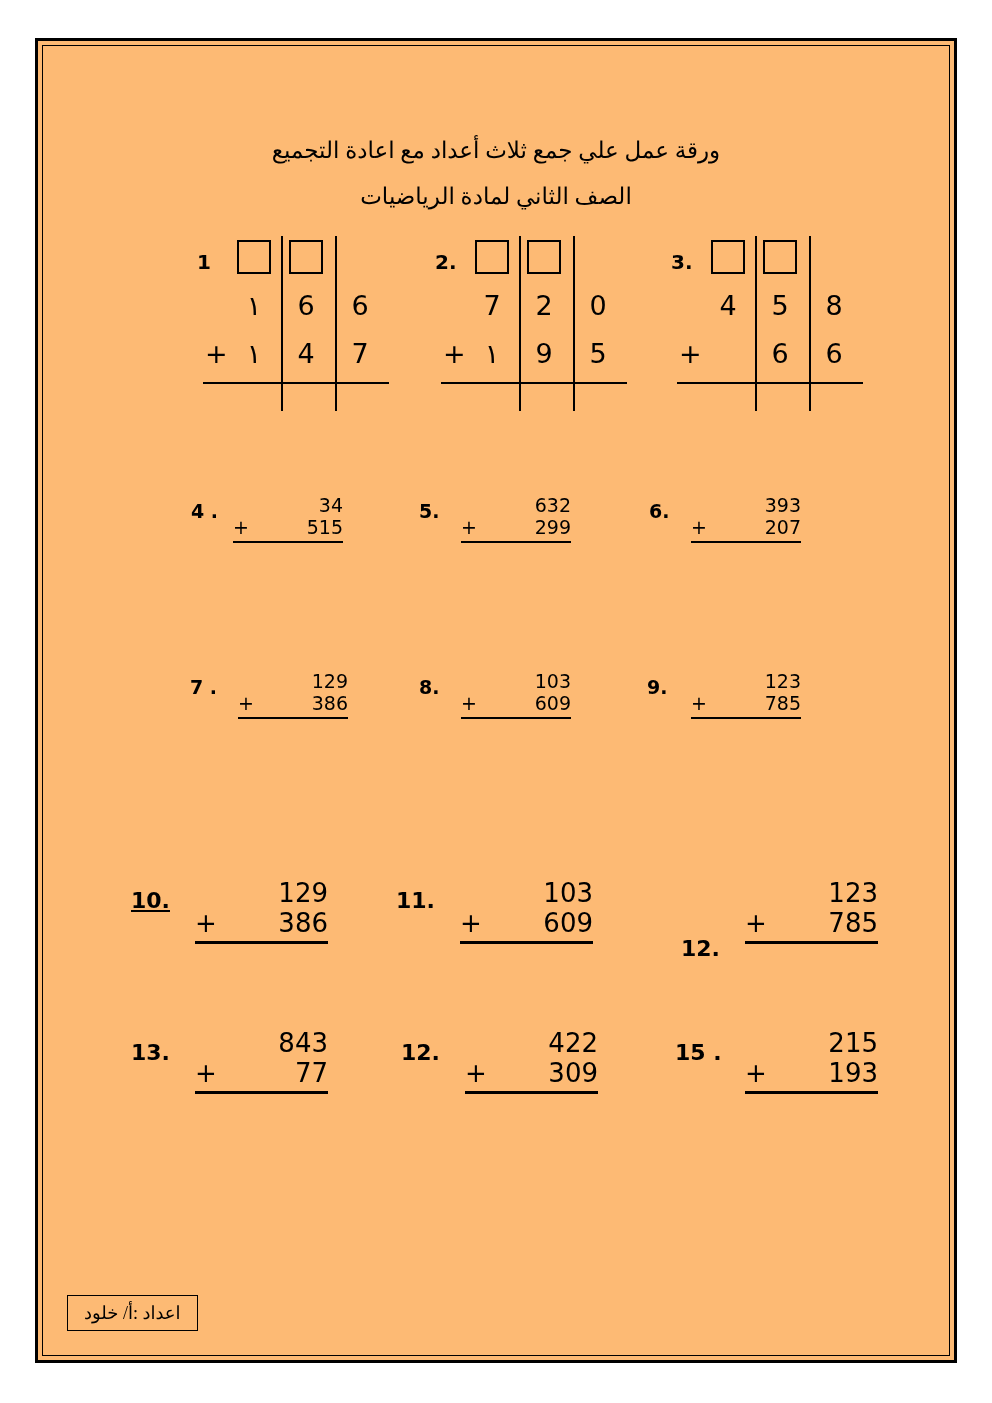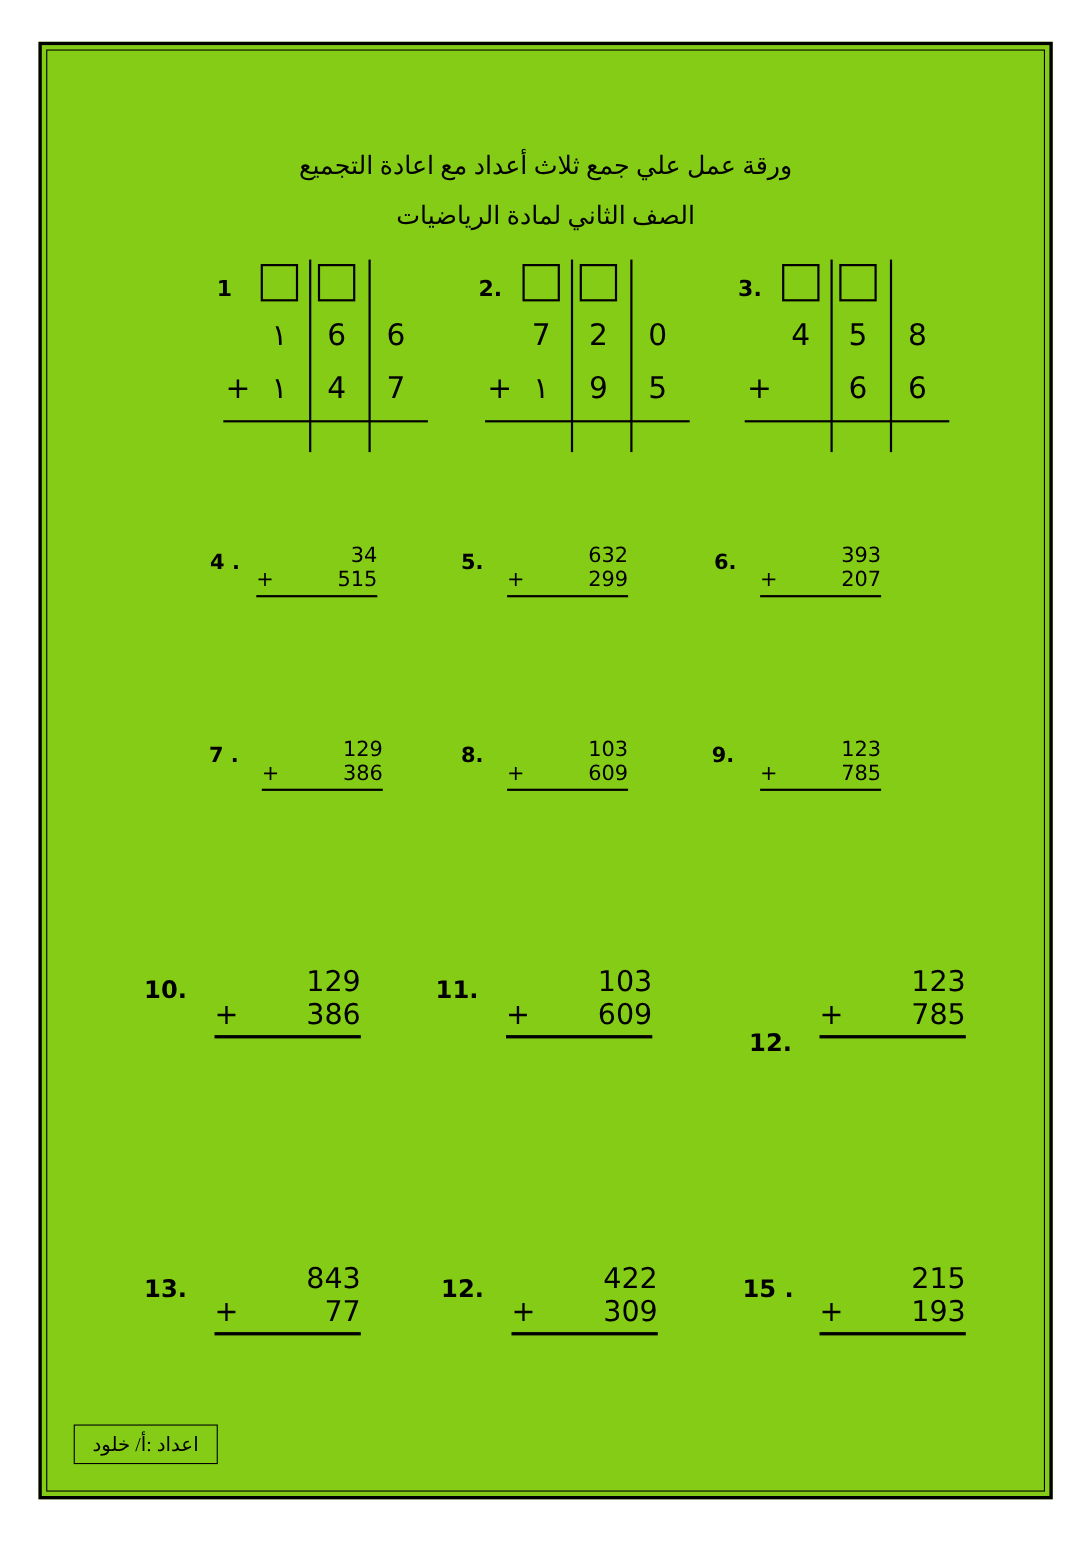--- a/index.html
+++ b/index.html
@@ -15,21 +15,21 @@
     position: relative;
   }
   .page {
     position: absolute;
     left: 35px;
     top: 38px;
     width: 922px;
     height: 1325px;
     border: 3px solid #000;
     box-sizing: border-box;
-    background: #84cc16;
+    background: #fdba74;
   }
   .page-inner {
     position: absolute;
     left: 4px;
     top: 4px;
     right: 4px;
     bottom: 4px;
     border: 1px solid #000;
     box-sizing: border-box;
   }
@@ -305,21 +305,21 @@
         <div class="bot-line">
           <span class="op" style="left:20px;">+</span>
           <span class="bot-num">785</span>
         </div>
         <div class="rule" style="margin-left:20px; width:110px;"></div>
       </div>
     </div>
 
     <div class="prob-row" style="height:150px; margin-top:88px;">
       <div class="prob sz-l" style="left:130px; top:0; width:155px;">
-        <span class="idx" style="left:-42px; top:10px;">10.</span>
+        <span class="idx" style="left:-42px; top:10px;text-decoration:underline;">10.</span>
         <span class="top-num">129</span>
         <div class="bot-line">
           <span class="op" style="left:22px;">+</span>
           <span class="bot-num">386</span>
         </div>
         <div class="rule" style="margin-left:22px; width:133px;"></div>
       </div>
 
       <div class="prob sz-l" style="left:395px; top:0; width:155px;">
         <span class="idx" style="left:-42px; top:10px;">11.</span>
@@ -335,21 +335,21 @@
         <span class="idx" style="left:-42px; top:10px;margin-top:48px;">12.</span>
         <span class="top-num">123</span>
         <div class="bot-line">
           <span class="op" style="left:22px;">+</span>
           <span class="bot-num">785</span>
         </div>
         <div class="rule" style="margin-left:22px; width:133px;"></div>
       </div>
     </div>
 
-    <div class="prob-row" style="height:150px; margin-top:120px;text-decoration:underline;">
+    <div class="prob-row" style="height:150px; text-decoration:underline;">
       <div class="prob sz-l" style="left:130px; top:0; width:155px;">
         <span class="idx" style="left:-42px; top:12px;">13.</span>
         <span class="top-num">843</span>
         <div class="bot-line">
           <span class="op" style="left:22px;">+</span>
           <span class="bot-num">77</span>
         </div>
         <div class="rule" style="margin-left:22px; width:133px;"></div>
       </div>
 

